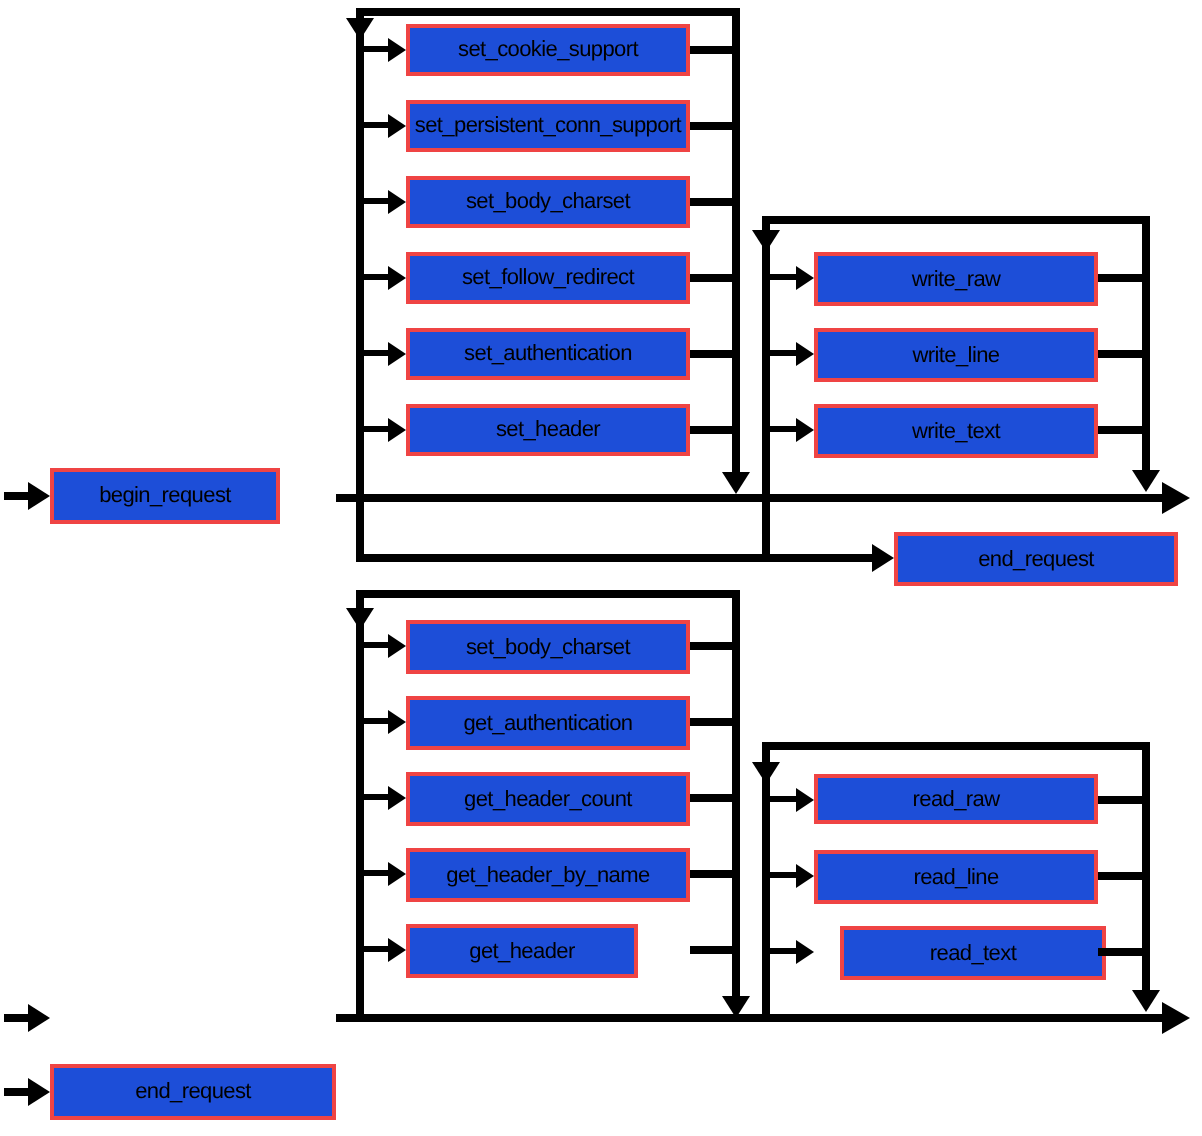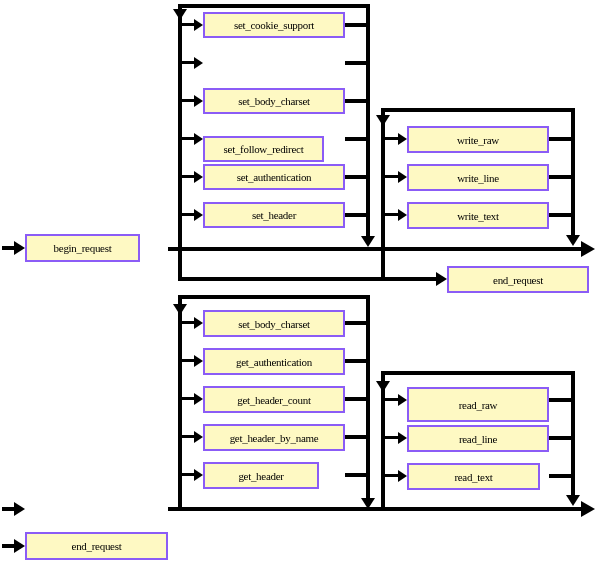--- a/index.html
+++ b/index.html
@@ -12,53 +12,54 @@
   .hl{position:absolute;height:4px;background:#000;}
   
   .sh{position:absolute;height:3px;background:#000;}
   
   .ar{position:absolute;width:0;height:0;border:6px solid transparent;border-left:9px solid #000;border-right:0;}
   .arb{position:absolute;width:0;height:0;border:7px solid transparent;border-left:11px solid #000;border-right:0;}
   .arm{position:absolute;width:0;height:0;border:8px solid transparent;border-left:14px solid #000;border-right:0;}
   .ad{position:absolute;width:0;height:0;border:7px solid transparent;border-top:11px solid #000;border-bottom:0;}
   
   .node{
-    position:absolute;box-sizing:border-box;background:#fef9c3;border:2px solid #8b5cf6;
+    position:absolute;box-sizing:border-box;background:#1d4ed8;border:2px solid #ef4444;
     display:flex;align-items:center;justify-content:center;
-    font-size:11px;letter-spacing:-0.3px;color:#000;white-space:nowrap;font-family:Liberation Serif, serif;
+    font-size:11px;letter-spacing:-0.3px;color:#000;white-space:nowrap;
   }
 </style>
 </head>
 <body>
 
 <div id="canvas">
 
   <div class="hl" style="left:178px;top:4px;width:192px;"></div>
   <div class="vl" style="left:178px;top:4px;height:277px;"></div>
   <div class="vl" style="left:366px;top:4px;height:232px;"></div>
   <div class="ad" style="left:361px;top:236px;"></div>
   <div class="ad" style="left:173px;top:9px;"></div>
 
   <div class="sh" style="left:182px;top:23px;width:14px;"></div>
   <div class="ar" style="left:194px;top:19px;"></div>
   <div class="node" style="left:203px;top:12px;width:142px;height:26px;">set_cookie_support</div>
   <div class="hl" style="left:345px;top:23px;width:25px;"></div>
 
   <div class="sh" style="left:182px;top:61px;width:14px;"></div>
   <div class="ar" style="left:194px;top:57px;"></div>
+  <div class="node" style="left:203px;top:50px;width:142px;height:26px;">set_persistent_conn_support</div>
   <div class="hl" style="left:345px;top:61px;width:25px;"></div>
 
   <div class="sh" style="left:182px;top:99px;width:14px;"></div>
   <div class="ar" style="left:194px;top:95px;"></div>
   <div class="node" style="left:203px;top:88px;width:142px;height:26px;">set_body_charset</div>
   <div class="hl" style="left:345px;top:99px;width:25px;"></div>
 
   <div class="sh" style="left:182px;top:137px;width:14px;"></div>
   <div class="ar" style="left:194px;top:133px;"></div>
-  <div class="node" style="left:203px;top:136px;width:121px;height:26px;">set_follow_redirect</div>
+  <div class="node" style="left:203px;top:126px;width:142px;height:26px;">set_follow_redirect</div>
   <div class="hl" style="left:345px;top:137px;width:25px;"></div>
 
   <div class="sh" style="left:182px;top:175px;width:14px;"></div>
   <div class="ar" style="left:194px;top:171px;"></div>
   <div class="node" style="left:203px;top:164px;width:142px;height:26px;">set_authentication</div>
   <div class="hl" style="left:345px;top:175px;width:25px;"></div>
 
   <div class="sh" style="left:182px;top:213px;width:14px;"></div>
   <div class="ar" style="left:194px;top:209px;"></div>
   <div class="node" style="left:203px;top:202px;width:142px;height:26px;">set_header</div>
@@ -127,31 +128,31 @@
   <div class="hl" style="left:345px;top:473px;width:25px;"></div>
 
   <div class="hl" style="left:381px;top:371px;width:194px;"></div>
   <div class="vl" style="left:381px;top:371px;height:140px;"></div>
   <div class="vl" style="left:571px;top:371px;height:124px;"></div>
   <div class="ad" style="left:566px;top:495px;"></div>
   <div class="ad" style="left:376px;top:381px;"></div>
 
   <div class="sh" style="left:385px;top:398px;width:13px;"></div>
   <div class="ar" style="left:398px;top:394px;"></div>
-  <div class="node" style="left:407px;top:387px;width:142px;height:35px;">read_raw</div>
+  <div class="node" style="left:407px;top:387px;width:142px;height:25px;">read_raw</div>
   <div class="hl" style="left:549px;top:398px;width:26px;"></div>
 
   <div class="sh" style="left:385px;top:436px;width:13px;"></div>
   <div class="ar" style="left:398px;top:432px;"></div>
   <div class="node" style="left:407px;top:425px;width:142px;height:27px;">read_line</div>
   <div class="hl" style="left:549px;top:436px;width:26px;"></div>
 
   <div class="sh" style="left:385px;top:474px;width:13px;"></div>
   <div class="ar" style="left:398px;top:470px;"></div>
-  <div class="node" style="left:407px;top:463px;width:133px;height:27px;">read_text</div>
+  <div class="node" style="left:420px;top:463px;width:133px;height:27px;">read_text</div>
   <div class="hl" style="left:549px;top:474px;width:26px;"></div>
 
   <div class="sh" style="left:2px;top:507px;width:13px;height:4px;"></div>
   <div class="arb" style="left:14px;top:502px;"></div>
   <div class="hl" style="left:168px;top:507px;width:413px;"></div>
   <div class="arm" style="left:581px;top:501px;"></div>
 
   <div class="sh" style="left:2px;top:544px;width:13px;height:4px;"></div>
   <div class="arb" style="left:14px;top:539px;"></div>
   <div class="node" style="left:25px;top:532px;width:143px;height:28px;">end_request</div>

